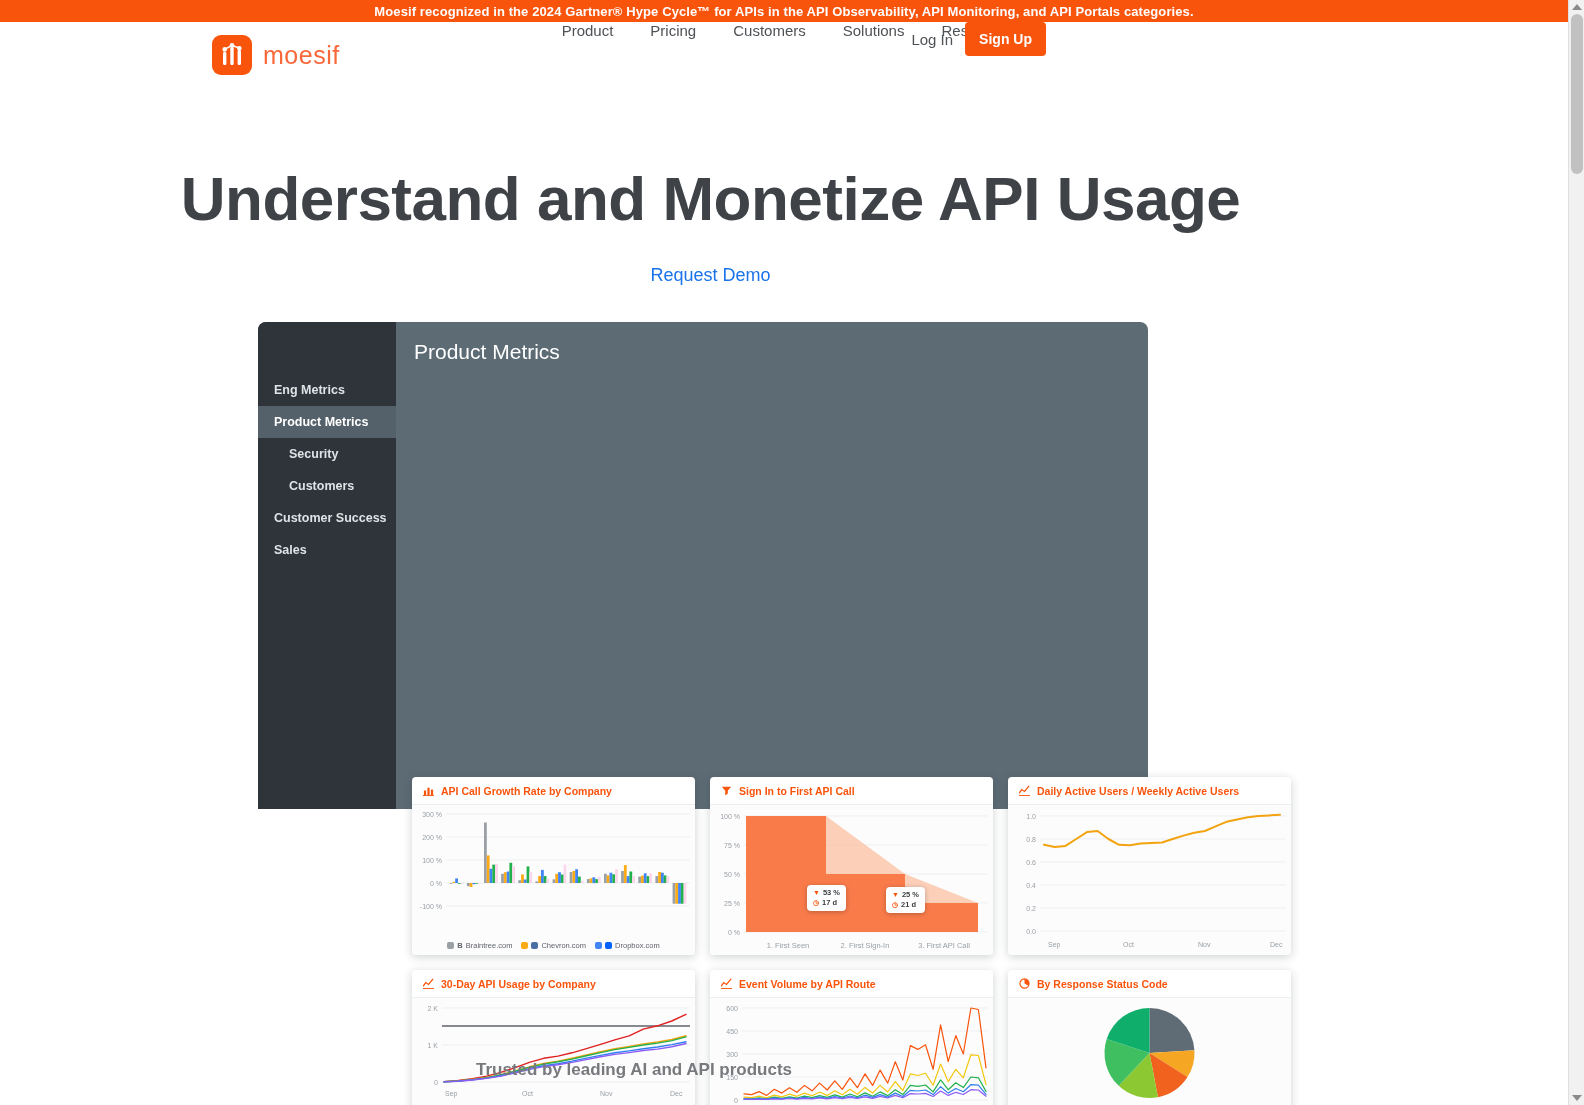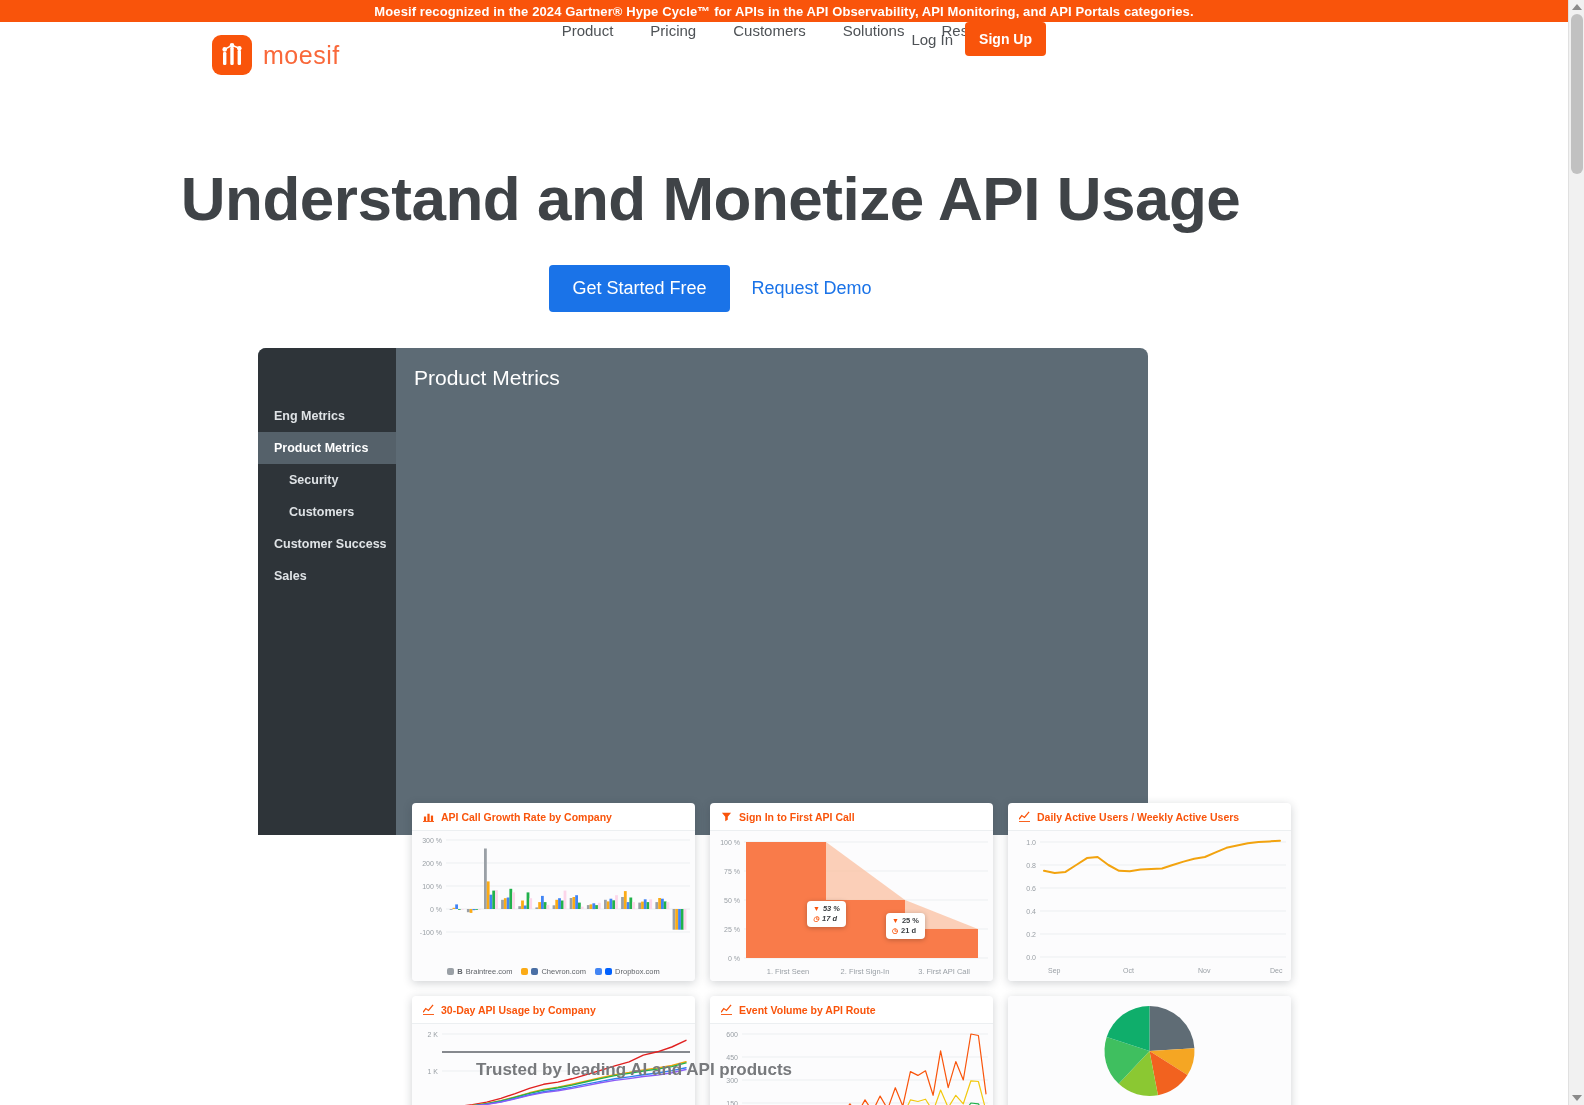--- a/index.html
+++ b/index.html
@@ -304,21 +304,20 @@
 
   <div class="nav-right">
     <a href="#" class="login-link">Log In</a>
     <button class="signup-btn">Sign Up</button>
   </div>
 </div>
 
 <div class="hero">
   <h1>Understand and Monetize API Usage</h1>
   <div class="cta-row">
-    <button class="cta-primary">Get Started Free</button>
     <a href="#" class="cta-secondary">Request Demo</a>
   </div>
 </div>
 
 <div class="dash-wrap">
 
   <div class="dash">
     <div class="dash-side">
       <div class="s-item">Eng Metrics</div>
       <div class="s-item active">Product Metrics</div>
@@ -480,21 +479,21 @@
           <line class="tick-line" x1="34" y1="127" x2="278" y2="127"></line>
           <path d="M36 11 L116 11 L195 69 L195 127 L36 127 z" fill="#fbc0a0" opacity=".75"></path>
           <path d="M116 69 L195 69 L268 98 L268 127 L116 127 z" fill="#fbc0a0" opacity=".75"></path>
           <rect x="36" y="11" width="80" height="116" fill="#f97b4a"></rect>
           <rect x="116" y="69" width="79" height="58" fill="#f97b4a"></rect>
           <rect x="195" y="98" width="73" height="29" fill="#f97b4a"></rect>
           <text class="axis-lbl" x="78" y="143" text-anchor="middle" style="font-size:7.5px">1. First Seen</text>
           <text class="axis-lbl" x="155" y="143" text-anchor="middle" style="font-size:7.5px">2. First Sign-In</text>
           <text class="axis-lbl" x="234" y="143" text-anchor="middle" style="font-size:7.5px">3. First API Call</text>
         </svg>
-        <div class="funnel-tip" style="left:97px; top:70px;font-style:italic;">
+        <div class="funnel-tip" style="left:97px; top:80px;">
           <div class="ln">
               <span class="m">▼</span>
               <span>53 %</span>
             </div>
           <div class="ln">
               <span class="m">◷</span>
               <span>17 d</span>
             </div>
         </div>
         <div class="funnel-tip" style="left:176px; top:82px;">
@@ -613,20 +612,29 @@
           <text class="axis-lbl" x="34" y="116">Sep</text>
           <text class="axis-lbl" x="110" y="116">Oct</text>
           <text class="axis-lbl" x="188" y="116">Nov</text>
           <text class="axis-lbl" x="260" y="116">Dec</text>
         </svg>
         
       </div>
     </div>
 
     <div class="card">
+      <div class="card-head">
+        <span class="ico">
+          <svg width="11" height="11" viewBox="0 0 12 12">
+              <circle cx="6" cy="6" r="5" fill="none" stroke="#f9540b" stroke-width="1.2"></circle>
+              <path d="M6 6 L6 1 A5 5 0 0 1 10.3 8.5 z" fill="#f9540b"></path>
+            </svg>
+        </span>
+        <span class="card-title">By Response Status Code</span>
+      </div>
       <div class="card-body">
         <svg width="283" height="110" viewBox="0 0 283 110">
           <g id="status-pie" transform="translate(141.5,55)">
               <path d="M0 0 L0.00 -45.00 A45 45 0 0 1 44.91 -2.83 Z" fill="#5f6c75"></path>
               <path d="M0 0 L44.91 -2.83 A45 45 0 0 1 37.99 24.11 Z" fill="#f5a623"></path>
               <path d="M0 0 L37.99 24.11 A45 45 0 0 1 8.43 44.20 Z" fill="#f2621f"></path>
               <path d="M0 0 L8.43 44.20 A45 45 0 0 1 -30.80 32.80 Z" fill="#8bc832"></path>
               <path d="M0 0 L-30.80 32.80 A45 45 0 0 1 -42.80 -13.91 Z" fill="#3fbf5f"></path>
               <path d="M0 0 L-42.80 -13.91 A45 45 0 0 1 -0.00 -45.00 Z" fill="#0fae6b"></path>
             </g>

